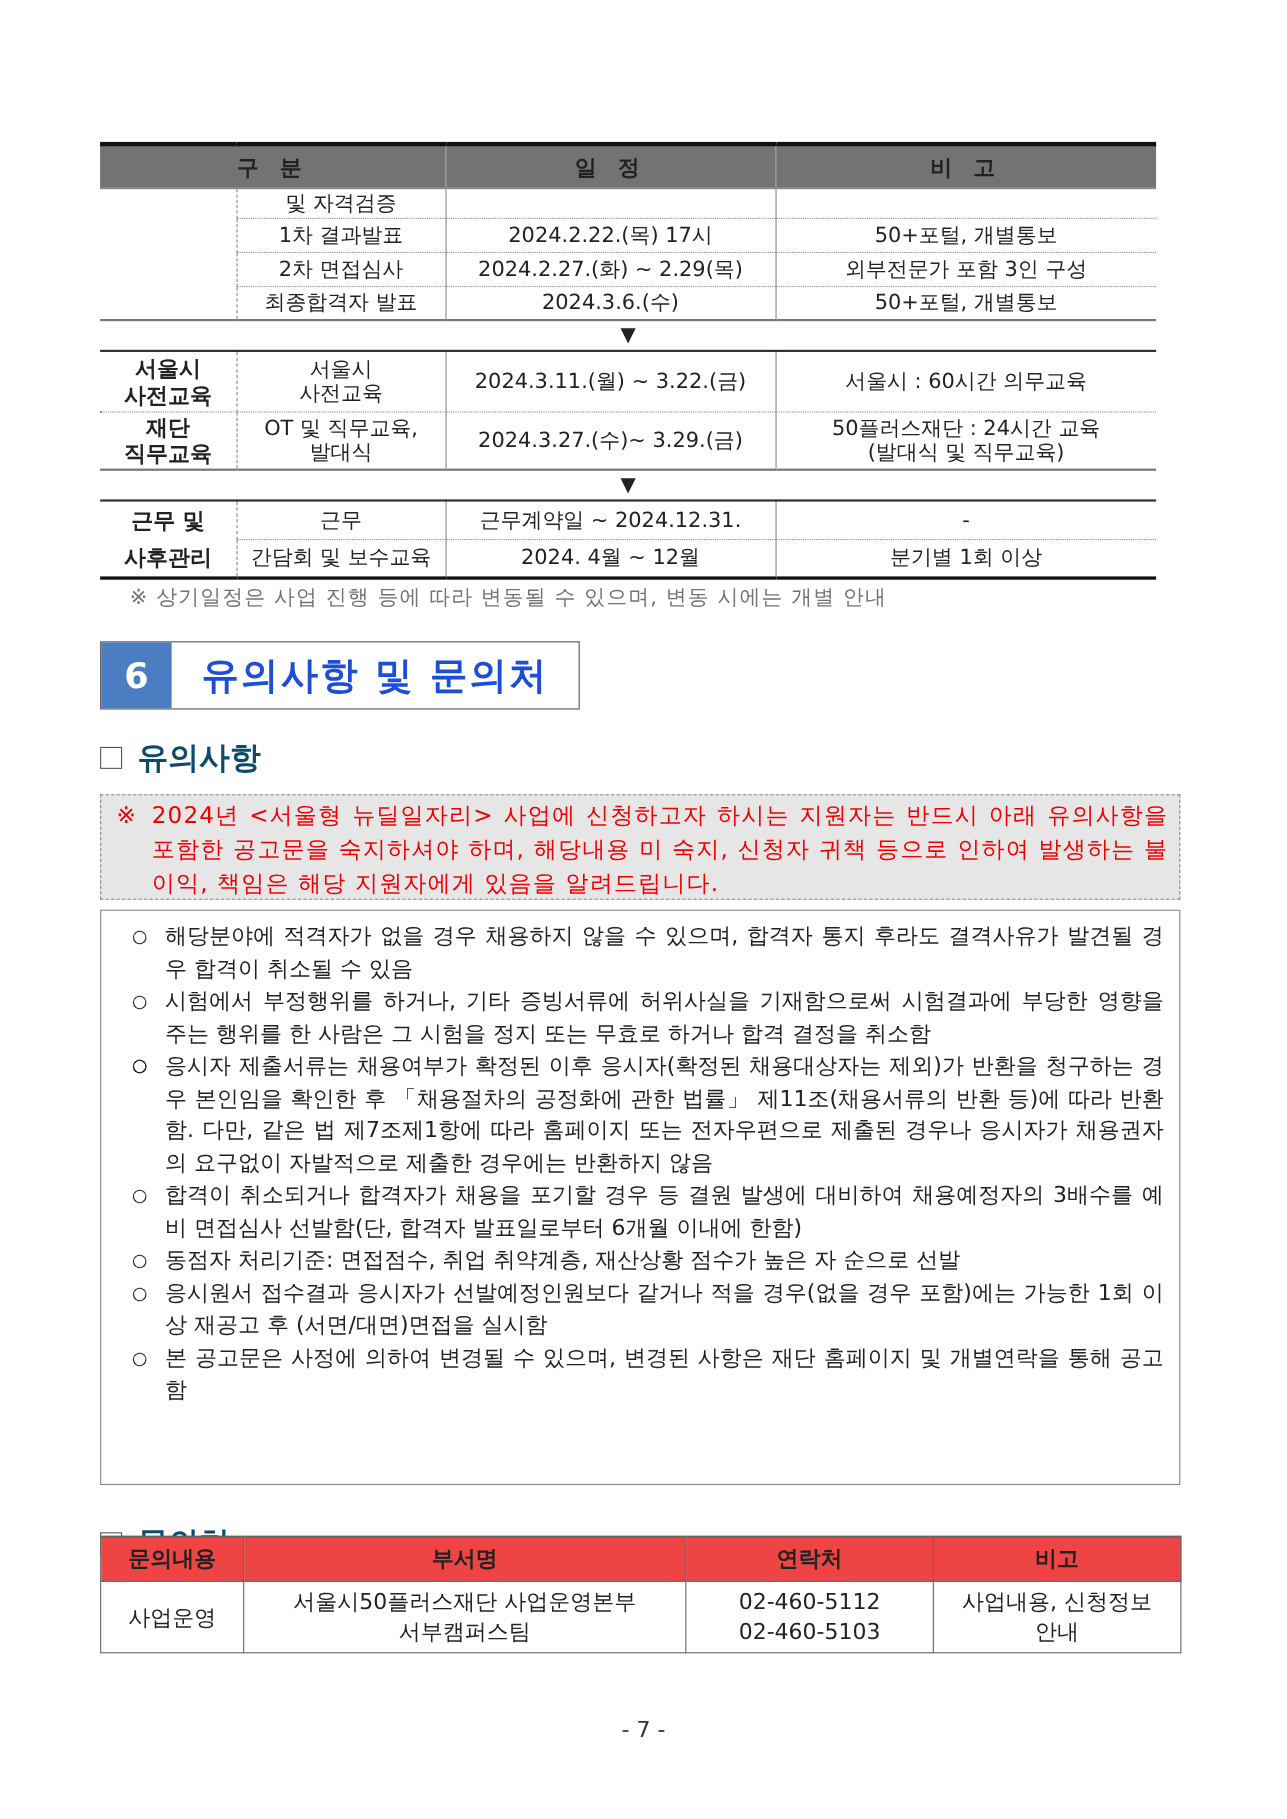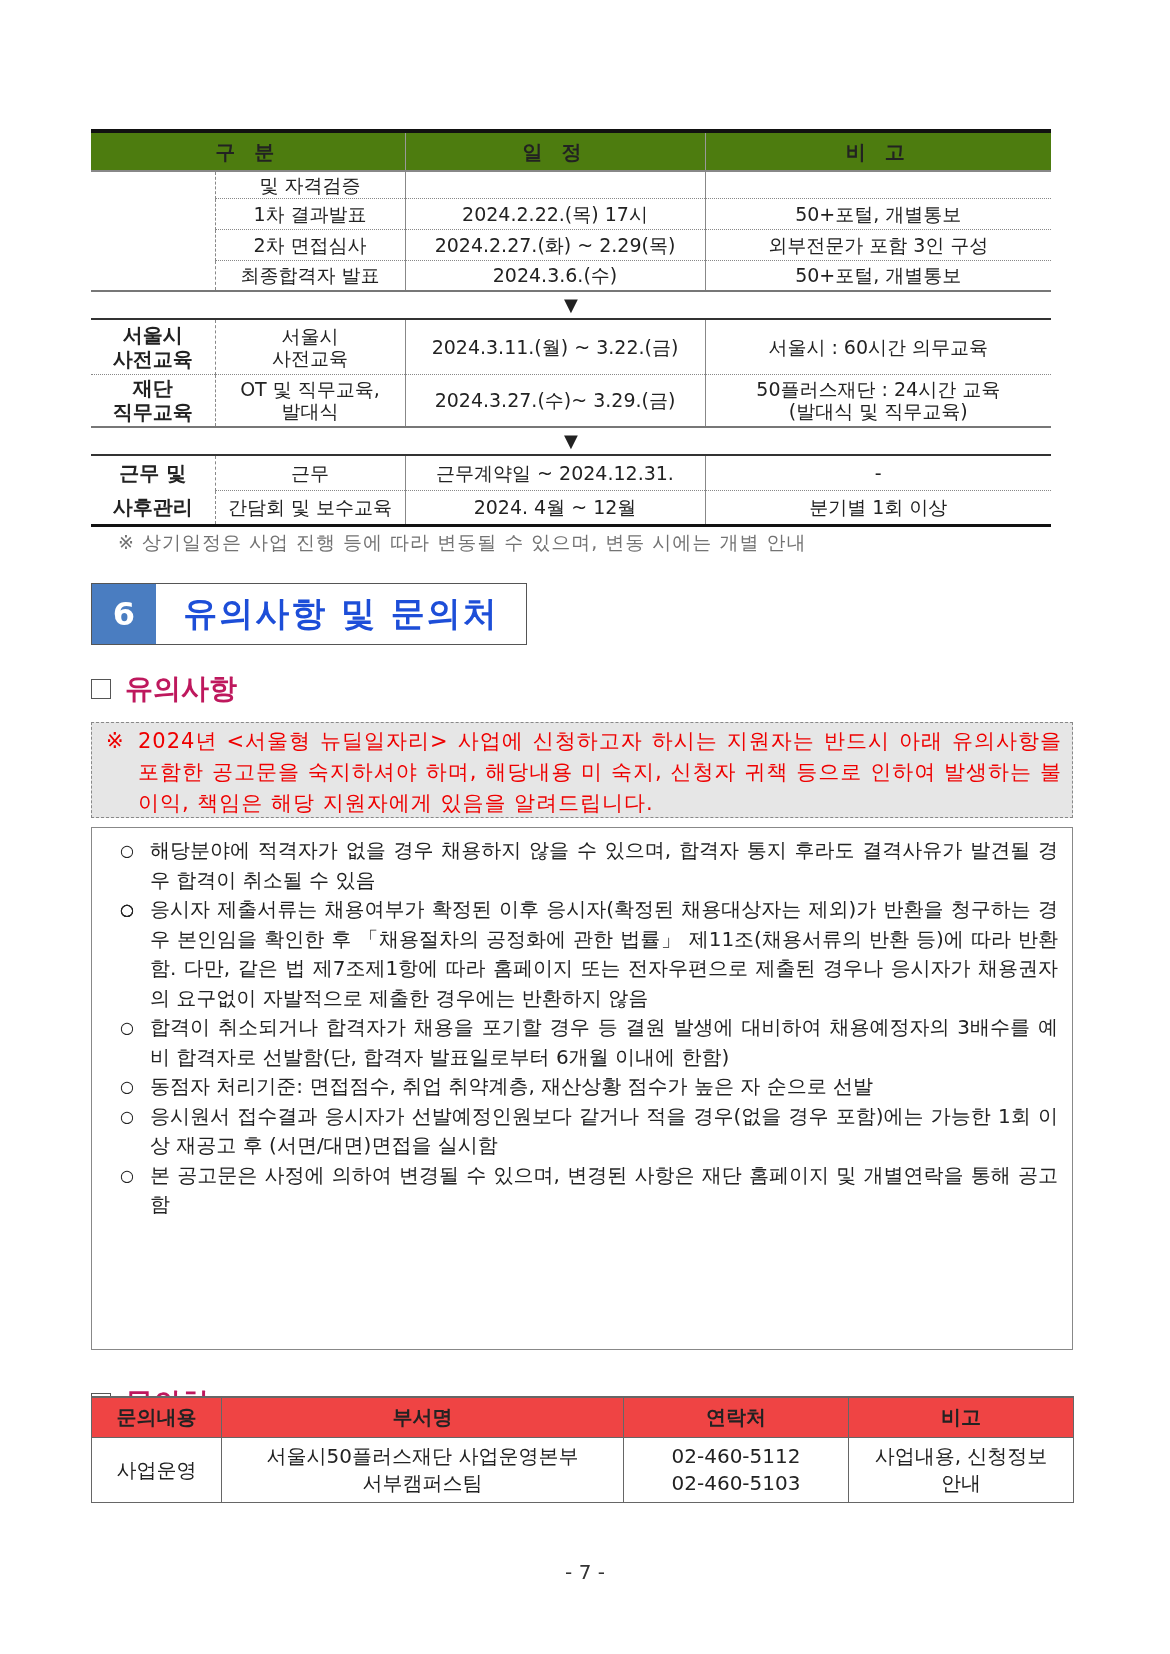--- a/index.html
+++ b/index.html
@@ -2,40 +2,40 @@
 <html><head>
 <meta charset="utf-8">
 <style>
   html, body { margin:0; padding:0; background:#ffffff; }
   body { width:1170px; height:1654px; position:relative; overflow:hidden;
          font-family: "DejaVu Sans", "Liberation Sans", sans-serif; color:#222; }
 
   
   #sched { position:absolute; left:91px; top:129px; width:960px; border-collapse:collapse; table-layout:fixed; }
   #sched td, #sched th { padding:0; text-align:center; vertical-align:middle; font-size:19px; line-height:22px; }
-  #sched th { background:#4d7c0f; font-weight:bold; height:37px; font-size:20px; letter-spacing:6px;
+  #sched th { background:#737373; font-weight:bold; height:37px; font-size:20px; letter-spacing:6px;
               border-top:4px solid #111; border-bottom:2px solid #888; }
   #sched th + th { border-left:1px solid #999; }
   #sched td.c2, #sched td.c3, #sched td.c4 { border-left:1px solid #888; }
   #sched td.c2 { border-left:1px dashed #888;margin-left:12px; }
   #sched tr.dot td.c2, #sched tr.dot td.c3, #sched tr.dot td.c4 { border-bottom:1px dotted #888; }
   #sched tr.blockend td { border-bottom:2px solid #777; }
   #sched tr.arrow td { height:26px; font-size:18px; border-bottom:2px solid #333; letter-spacing:0; }
   #sched td.group { font-weight:bold; font-size:20px; line-height:24px; }
   #sched tr.dotall td { border-bottom:1px dotted #888; }
   #sched tr.last td { border-bottom:3px solid #111; }
 
   .note { position:absolute; left:118px; top:530px; font-size:19px; color:#737373; letter-spacing:1px; }
 
   
   .sec { position:absolute; left:91px; top:583px; width:436px; height:62px; border:1px solid #555; box-sizing:border-box; display:flex; }
   .sec-num { width:64px; background:#4a7dc1; color:#fff; font-weight:bold; font-size:32px; display:flex; align-items:center; justify-content:center; }
   .sec-title { flex:1; display:flex; align-items:center; justify-content:center; font-size:34px; font-weight:bold; color:#1d4ed8; letter-spacing:2px; }
 
-  .subhead { position:absolute; left:91px; display:flex; align-items:center; font-size:28px; font-weight:bold; color:#be185d;text-align:right; }
+  .subhead { position:absolute; left:91px; display:flex; align-items:center; font-size:28px; font-weight:bold; color:#0c4a6e;text-align:right; }
   .subhead .box { width:20px; height:20px; border:1.5px solid #555; margin-right:14px; box-sizing:border-box; }
 
   .notice { position:absolute; left:91px; top:722px; width:982px; height:96px; background:#e6e6e6; border:1px dashed #888; box-sizing:border-box;
             color:#ee0000; font-size:21px; line-height:31px; padding:3px 10px 0 14px; letter-spacing:1px; text-align:justify; }
   .notice .mark { position:absolute; left:14px; top:3px; }
   .notice .txt { margin-left:32px; }
 
   .list { position:absolute; left:91px; top:827px; width:982px; height:523px; border:1.5px solid #888; box-sizing:border-box; padding:8px 14px 0 28px; }
   .li { position:relative; padding-left:30px; font-size:20px; line-height:29.5px; color:#222; text-align:justify; }
   .li .bullet { position:absolute; left:0; top:0; font-size:16px; }
@@ -153,24 +153,24 @@
   <span>유의사항</span>
 </div>
 
 <div class="notice">
   <span class="mark">※</span>
   <div class="txt">2024년 &lt;서울형 뉴딜일자리&gt; 사업에 신청하고자 하시는 지원자는 반드시 아래 유의사항을 포함한 공고문을 숙지하셔야 하며, 해당내용 미 숙지, 신청자 귀책 등으로 인하여 발생하는 불이익, 책임은 해당 지원자에게 있음을 알려드립니다.</div>
 </div>
 
 <div class="list">
   <div class="li"><span class="bullet">○</span><span>해당분야에 적격자가 없을 경우 채용하지 않을 수 있으며, 합격자 통지 후라도 결격사유가 발견될 경우 합격이 취소될 수 있음</span></div>
-  <div class="li"><span class="bullet">○</span></div>
+  <div class="li"><span class="bullet">○</span><span>시험에서 부정행위를 하거나, 기타 증빙서류에 허위사실을 기재함으로써 시험결과에 부당한 영향을 주는 행위를 한 사람은 그 시험을 정지 또는 무효로 하거나 합격 결정을 취소함</span></div>
   <div class="li"><span class="bullet">○</span></div>
   <div class="li"><span class="bullet">○</span><span>응시자 제출서류는 채용여부가 확정된 이후 응시자(확정된 채용대상자는 제외)가 반환을 청구하는 경우 본인임을 확인한 후 「채용절차의 공정화에 관한 법률」 제11조(채용서류의 반환 등)에 따라 반환함. 다만, 같은 법 제7조제1항에 따라 홈페이지 또는 전자우편으로 제출된 경우나 응시자가 채용권자의 요구없이 자발적으로 제출한 경우에는 반환하지 않음</span></div>
-  <div class="li"><span class="bullet">○</span><span>합격이 취소되거나 합격자가 채용을 포기할 경우 등 결원 발생에 대비하여 채용예정자의 3배수를 예비 합격자로 선발함(단, 합격자 발표일로부터 6개월 이내에 한함)</span></div>
+  <div class="li"><span class="bullet">○</span><span>합격이 취소되거나 합격자가 채용을 포기할 경우 등 결원 발생에 대비하여 채용예정자의 3배수를 예비 면접심사 선발함(단, 합격자 발표일로부터 6개월 이내에 한함)</span></div>
   <div class="li"><span class="bullet">○</span><span>동점자 처리기준: 면접점수, 취업 취약계층, 재산상황 점수가 높은 자 순으로 선발</span></div>
   <div class="li"><span class="bullet">○</span><span>응시원서 접수결과 응시자가 선발예정인원보다 같거나 적을 경우(없을 경우 포함)에는 가능한 1회 이상 재공고 후 (서면/대면)면접을 실시함</span></div>
   <div class="li"><span class="bullet">○</span><span>본 공고문은 사정에 의하여 변경될 수 있으며, 변경된 사항은 재단 홈페이지 및 개별연락을 통해 공고함</span></div>
 </div>
 
 <div class="subhead" style="top:1384px">
   <span class="box"></span>
   <span>문의처</span>
 </div>
 

